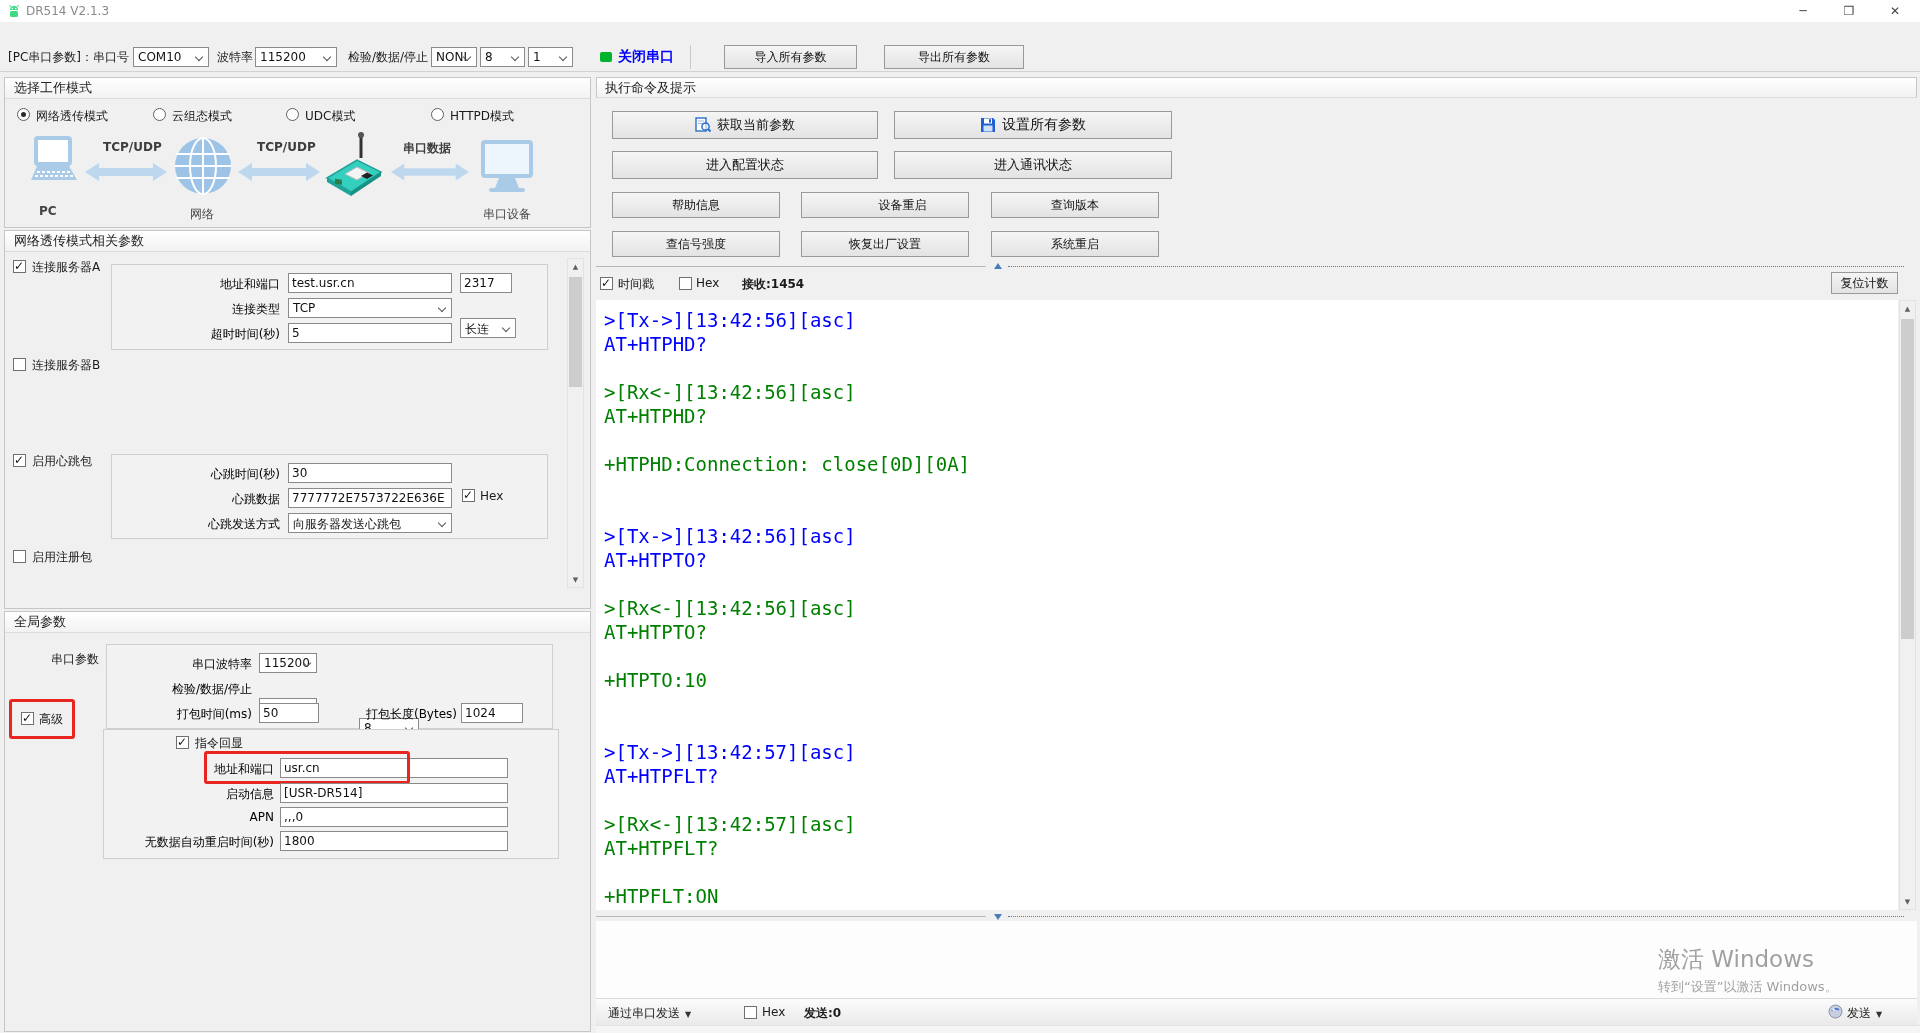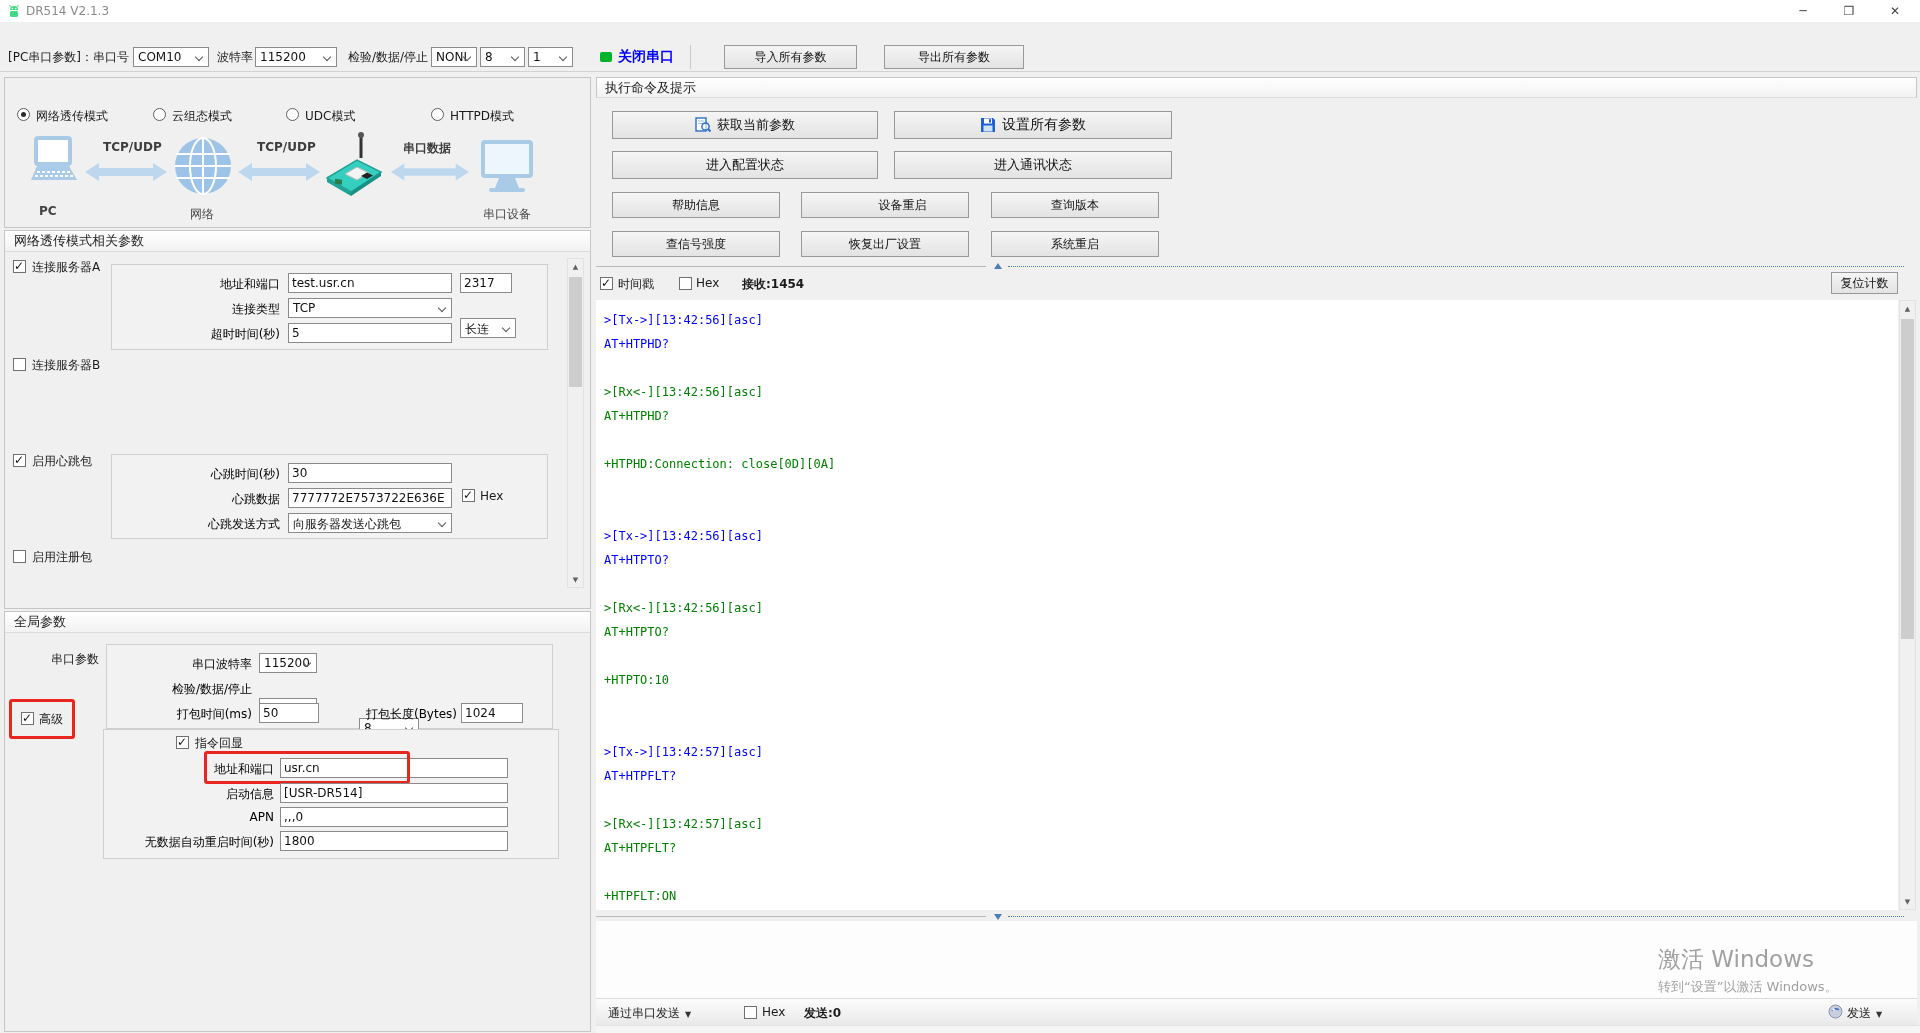--- a/index.html
+++ b/index.html
@@ -46,21 +46,21 @@
   .sb-btn{position:absolute;left:0;width:15px;height:15px;background:#f0f0f0;display:flex;align-items:center;justify-content:center;color:#606060;font-size:7px;}
   .sb-thumb{position:absolute;left:1px;width:13px;background:#cdcdcd;}
   
   .split{position:absolute;height:9px;background:#f0f0f0;}
   .split .groove{position:absolute;left:0;top:4px;width:390px;border-top:1px solid #b9b9b9;}
   .split .dots{position:absolute;left:412px;right:6px;top:4px;border-top:1px dotted #4a7ebb;}
   .tri-up{position:absolute;left:398px;top:1px;width:0;height:0;border-left:4px solid transparent;border-right:4px solid transparent;border-bottom:6px solid #4a7ebb;}
   .tri-down{position:absolute;left:398px;top:2px;width:0;height:0;border-left:4px solid transparent;border-right:4px solid transparent;border-top:6px solid #4a7ebb;}
   
   .log-area{position:absolute;left:596px;top:300px;width:1302px;height:610px;background:#ffffff;overflow:hidden;}
-  .log-lines{position:absolute;left:8px;top:8px;font-family:"DejaVu Sans Mono","Liberation Mono",monospace;font-size:12px;line-height:24px;white-space:pre;}
+  .log-lines{position:absolute;left:8px;top:8px;font-family:"DejaVu Sans Mono","Liberation Mono",monospace;font-size:19px;line-height:24px;white-space:pre;}
   .log-line.tx{color:#0000ff;}
   .log-line.rx{color:#008000;}
   .log-line.blank{color:transparent;}
   
   .send-area{position:absolute;left:596px;top:921px;width:1321px;height:77px;background:#fdfdfd;}
   .sendbar{position:absolute;left:596px;top:998px;width:1321px;height:27px;background:linear-gradient(#fcfcfc,#e9e9e9);border-top:1px solid #dadada;}
   .wm1{position:absolute;left:1658px;top:944px;font-size:23px;color:rgba(120,120,120,.70);}
   .wm2{position:absolute;left:1658px;top:978px;font-size:13px;color:rgba(120,120,120,.70);}
   .caret{font-size:8px;color:#333;margin-left:5px;}
   .bottom-strip{position:absolute;left:596px;top:1025px;width:1324px;height:8px;background:#f5f5f5;border-top:1px solid #e3e3e3;}
@@ -122,20 +122,21 @@
     <div class="tb" style="left:600px;">
       <span class="indicator"></span>
       <span class="close-port">关闭串口</span>
     </div>
     <div class="vsep" style="left:690px;"></div>
     <div class="btn abs" style="left:724px;top:3px;width:133px;height:24px;">导入所有参数</div>
     <div class="btn abs" style="left:884px;top:3px;width:140px;height:24px;">导出所有参数</div>
   </div>
 
   <div class="panel" style="left:4px;top:77px;width:587px;height:151px;">
+    <div class="panel-header">选择工作模式</div>
     <span class="rb on" style="left:12px;top:30px;"></span>
     <span class="abs lbl" style="left:31px;top:30px;">网络透传模式</span>
     <span class="rb" style="left:148px;top:30px;"></span>
     <span class="abs lbl" style="left:167px;top:30px;">云组态模式</span>
     <span class="rb" style="left:281px;top:30px;"></span>
     <span class="abs lbl" style="left:300px;top:30px;">UDC模式</span>
     <span class="rb" style="left:426px;top:30px;"></span>
     <span class="abs lbl" style="left:445px;top:30px;">HTTPD模式</span>
 
     <span class="abs" style="left:18px;top:58px;">

